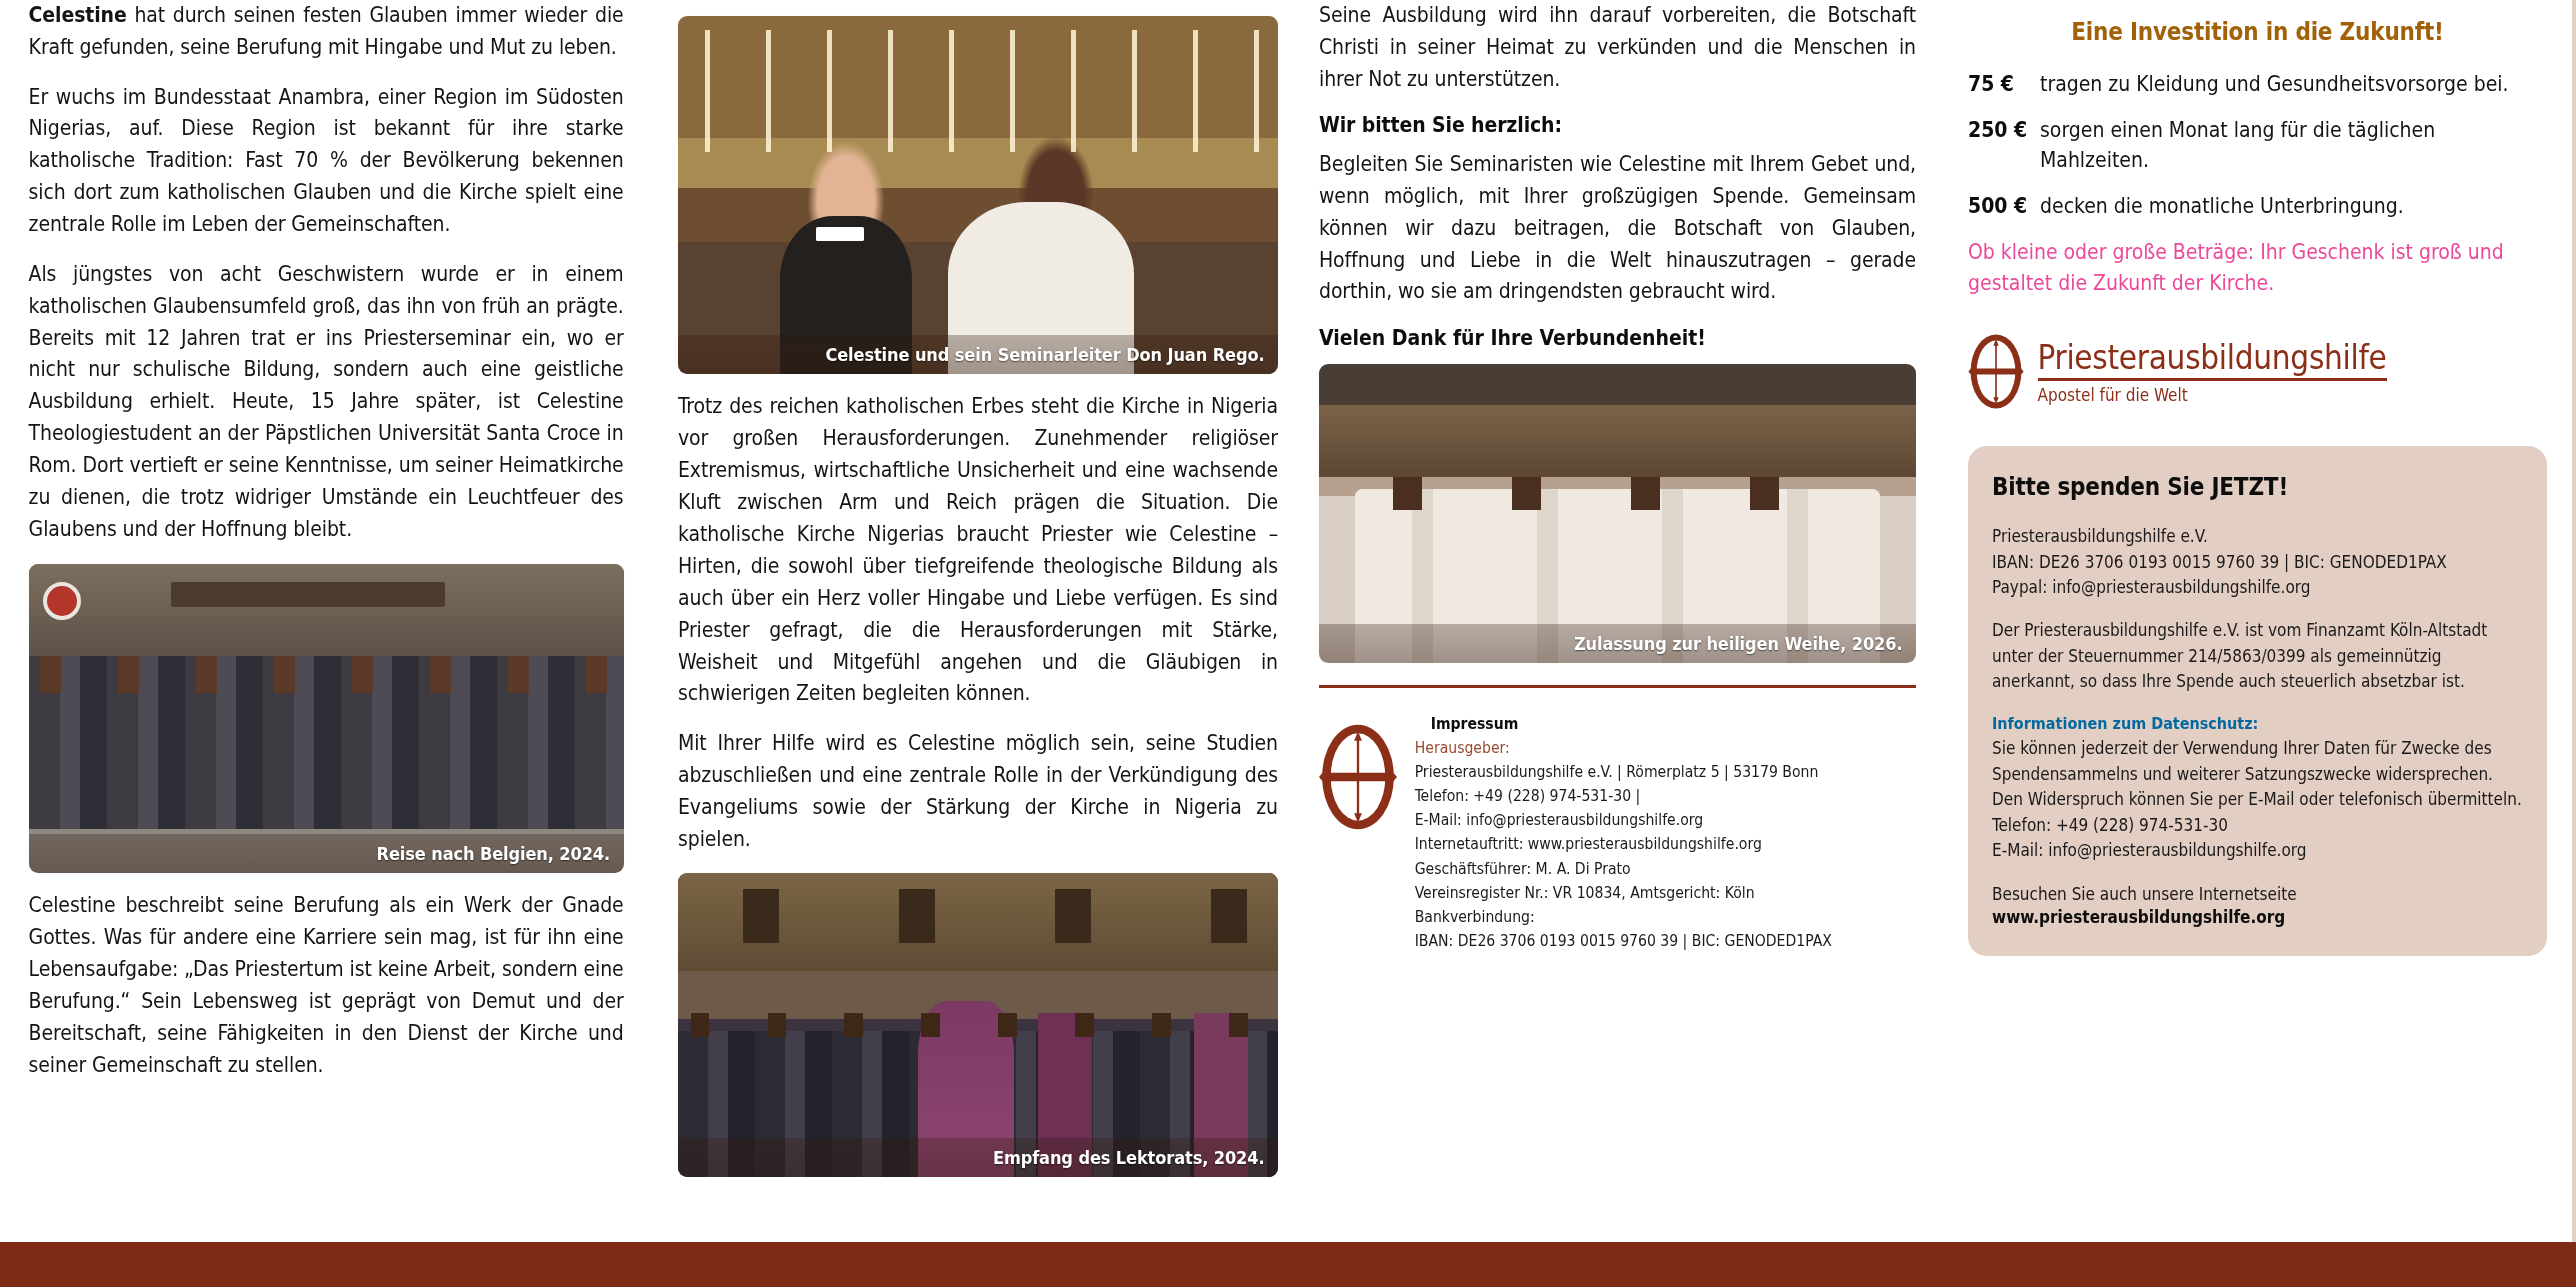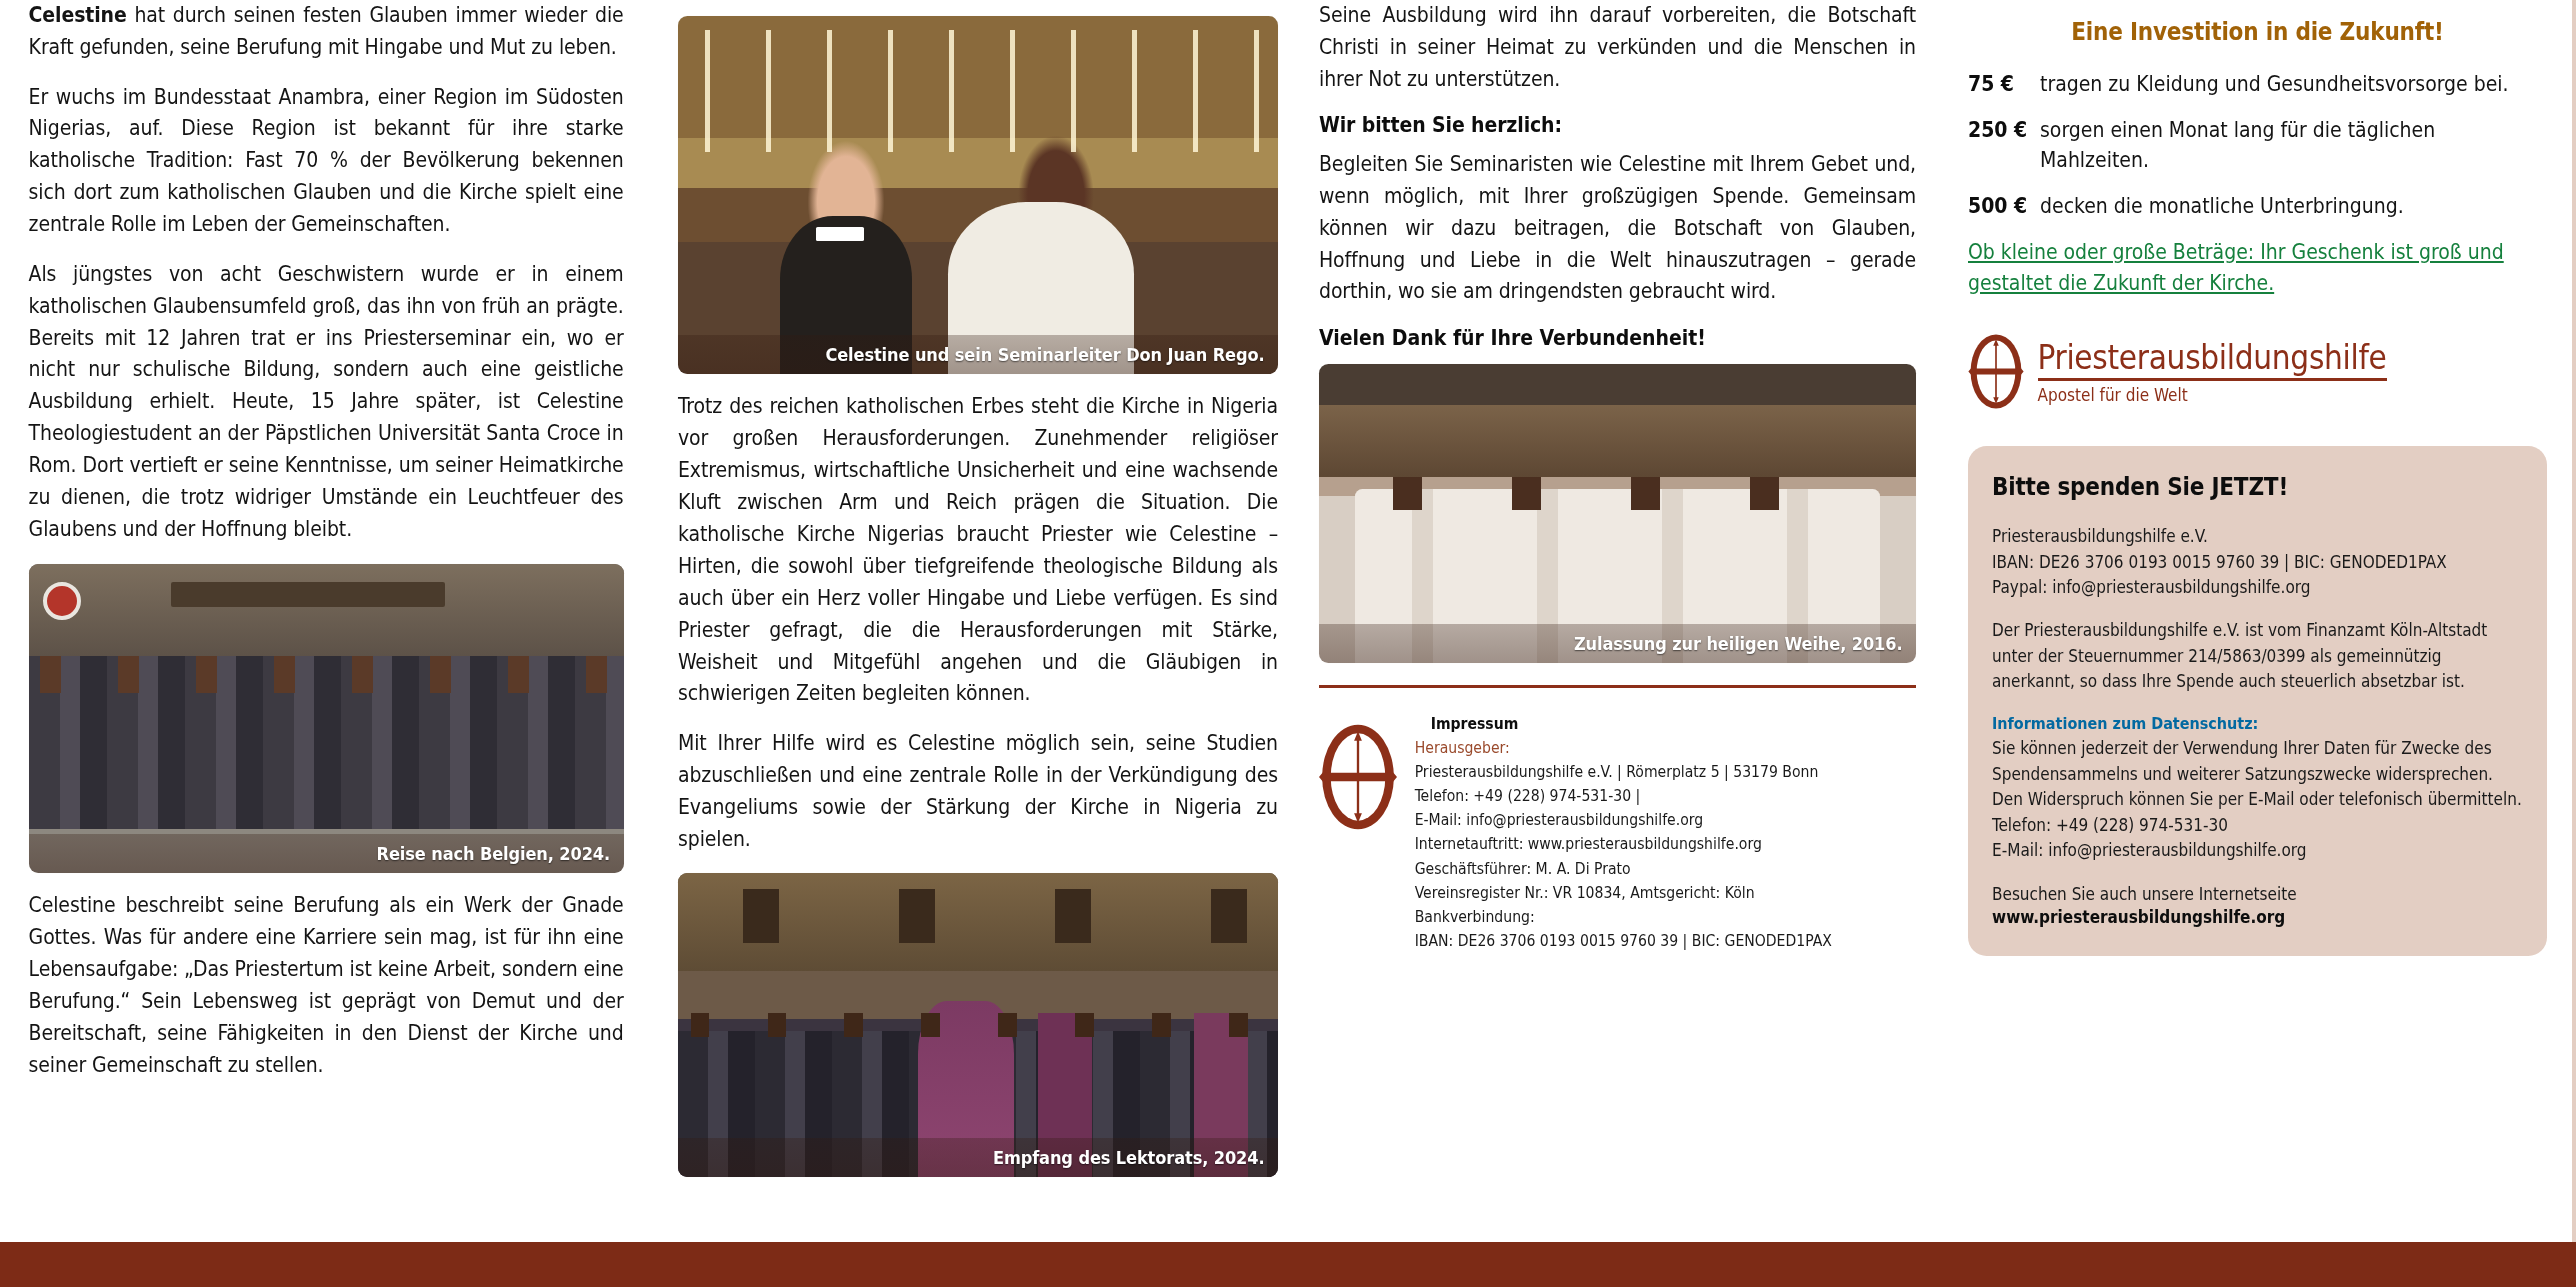--- a/index.html
+++ b/index.html
@@ -126,21 +126,21 @@
     font-size:24px;font-weight:700;color:#a16207;
     text-align:center;margin:17.7px 0 23px 0;letter-spacing:-0.2px;
   }
   .amount-row{display:flex;margin:0 0 15.6px 0;align-items:flex-start;}
   .amount-row .amt{
     flex:0 0 72px;font-size:21px;font-weight:700;color:#0d0d0d;line-height:1.45;
   }
   .amount-row .desc{
     flex:1;font-size:21px;color:#141414;line-height:1.45;
   }
-  .closing{font-size:21px;color:#15803d;line-height:1.45;margin:11.4px 0 0 0;text-decoration:underline;}
+  .closing{font-size:21px;color:#ec4899;line-height:1.45;margin:11.4px 0 0 0;}
 
   
   .logo{display:flex;align-items:center;margin:34px 0 0 0;gap:13.5px;}
   .logo .mark{flex:0 0 auto;}
   .logo .wordmark{line-height:1;}
   .logo .wm-main{
     font-size:33px;color:#8c2f18;letter-spacing:-0.3px;
     border-bottom:3.1px solid #8c2f18;padding-bottom:3.1px;display:inline-block;
   }
   .logo .wm-sub{font-size:17px;color:#8c2f18;margin-top:6.2px;display:block;}
@@ -226,21 +226,21 @@
   <div class="col" id="col3">
     <p class="body-text">Seine Ausbildung wird ihn darauf vorbereiten, die Botschaft Christi in seiner Heimat zu verkünden und die Menschen in ihrer Not zu unterstützen.</p>
     <h2 class="sub-head">Wir bitten Sie herzlich:</h2>
     <p class="body-text">Begleiten Sie Seminaristen wie Celestine mit Ihrem Gebet und, wenn möglich, mit Ihrer großzügigen Spende. Gemeinsam können wir dazu beitragen, die Botschaft von Glauben, Hoffnung und Liebe in die Welt hinauszutragen – gerade dorthin, wo sie am dringendsten gebraucht wird.</p>
     <p class="thanks">Vielen Dank für Ihre Verbundenheit!</p>
 
     <div class="photo" id="photo3">
       <div class="altar"></div>
       <div class="whites"></div>
       <div class="faces"></div>
-      <div class="caption">Zulassung zur heiligen Weihe, 2016.</div>
+      <div class="caption">Zulassung zur heiligen Weihe, 2026.</div>
     </div>
 
     <div class="divider"></div>
 
     <div class="impressum">
       <div class="mark">
         <svg width="78" height="112" viewBox="0 0 100 143" aria-hidden="true">
           <ellipse cx="50" cy="71.5" rx="46" ry="67" fill="#8c2f18"></ellipse>
           <ellipse cx="50" cy="71.5" rx="35" ry="56" fill="#ffffff"></ellipse>
           <path d="M45 25 L50 13 L55 25 L51.5 25 L51.5 66 L92 66 L92 62 L100 71.5 L92 81 L92 77 L51.5 77 L51.5 118 L55 118 L50 130 L45 118 L48.5 118 L48.5 77 L8 77 L8 81 L0 71.5 L8 62 L8 66 L48.5 66 L48.5 25 Z" fill="#8c2f18"></path>

